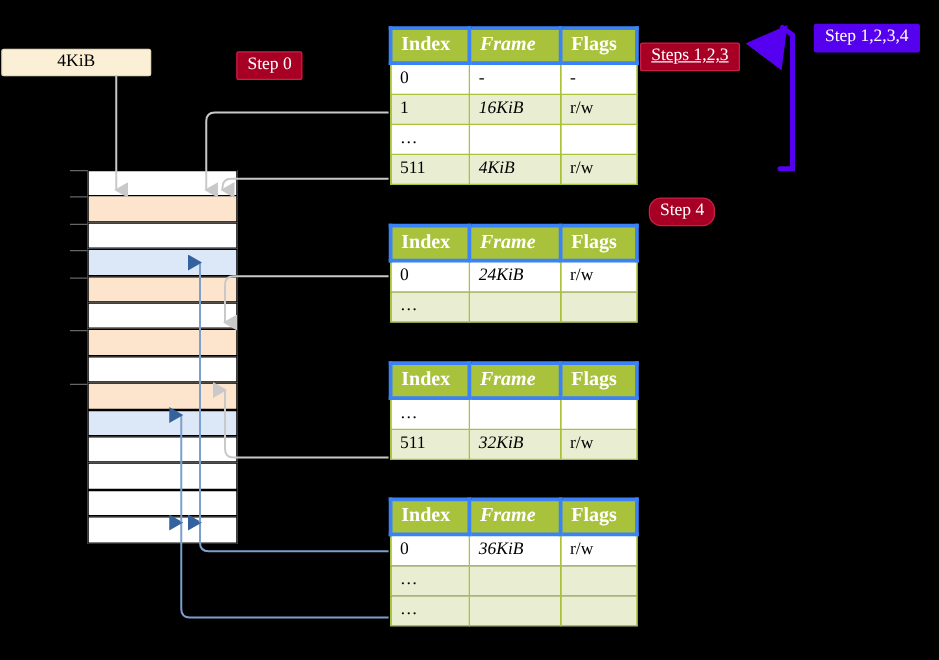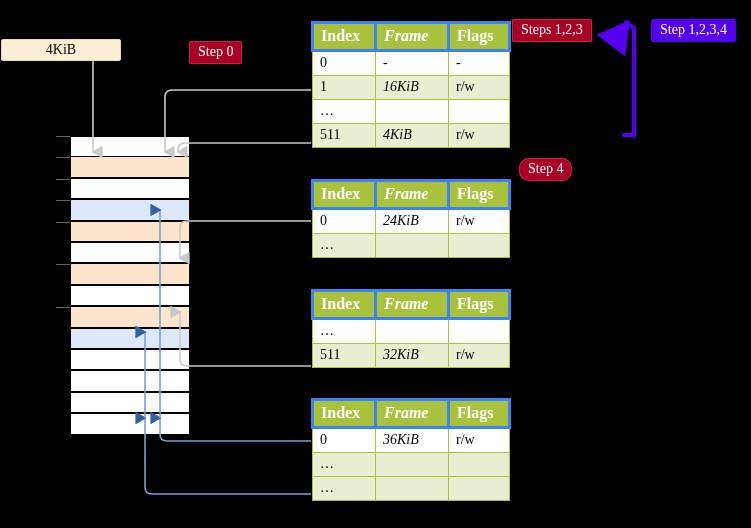--- a/index.html
+++ b/index.html
@@ -14,21 +14,21 @@
     position:absolute;color:#ffffff;font-size:14px;line-height:1;
     padding:4px 9px 5px 9px;white-space:nowrap;
     font-family:"Liberation Serif", serif;
     border-radius:2px;
   }
   .badge.red{background:#a80024;box-shadow:inset 0 0 0 1px #c6224a;}
   .badge.blue{background:#5500ee;}
 
   #badge-step0{left:189px;top:41px;}
   #badge-step4{left:519px;top:158px;border-radius:10px;}
-  #badge-steps123{left:512px;top:19px;}
+  #badge-steps123{left:512px;top:34px;text-decoration:underline;}
   #badge-steps1234{left:651px;top:19px;}
 
   
   #kib-box{
     position:absolute;left:1px;top:39px;width:118px;height:20px;
     background:#fbf0d5;border:1px solid #e8dcb8;
     border-radius:2px;
     display:flex;align-items:center;justify-content:center;
     font-size:14px;color:#000;
   }

